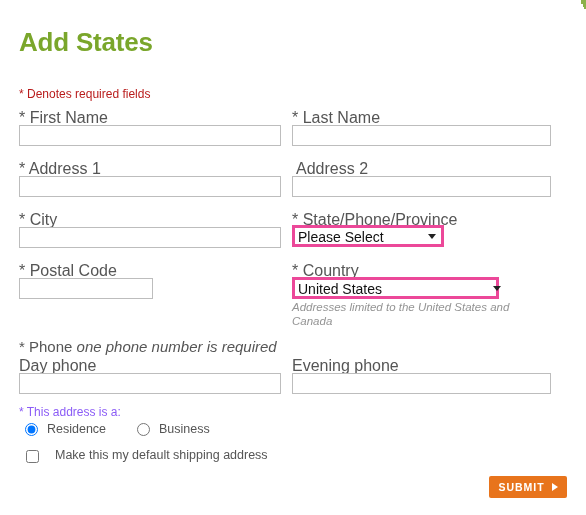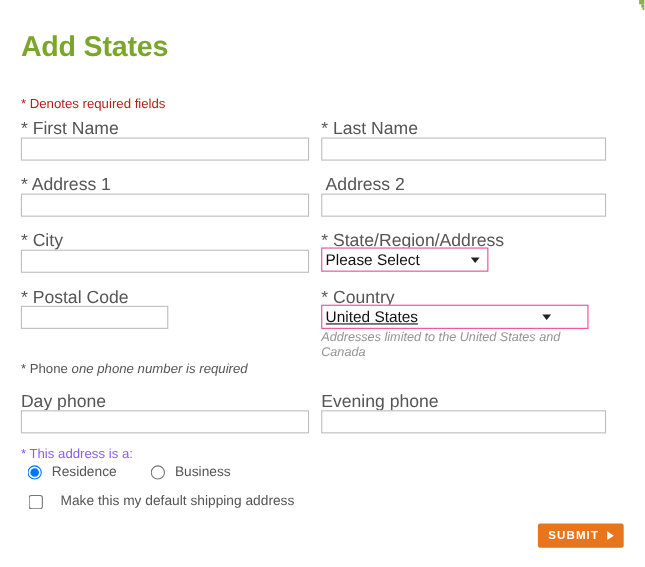--- a/index.html
+++ b/index.html
@@ -80,21 +80,21 @@
     color: #333333;
     padding: 0 4px;
     outline: none;
   }
 
   
   .sel {
     position: absolute;
     box-sizing: border-box;
     height: 22px;
-    border: 1px solid #ec4899;
+    border: 3px solid #ec4899;
     background: #ffffff;
     font-family: "Liberation Sans", sans-serif;
     font-size: 14px;
     color: #111111;
     padding: 1px 2px 1px 3px;
     outline: none;
     appearance: none;
     -webkit-appearance: none;
     -moz-appearance: none;
   }
@@ -113,22 +113,22 @@
     font-size: 11.5px;
     font-style: italic;
     color: #949494;
     line-height: 14px;
     width: 258px;
   }
 
   .phone-head {
     position: absolute;
     left: 19px;
-    top: 328px;
-    font-size: 12px;
+    top: 338px;
+    font-size: 15px;
     color: #555555;
     white-space: nowrap;
     text-align: right;
   }
   .phone-head em {
     font-style: italic;
     color: #555555;
   }
 
   .addr-type-label {
@@ -227,34 +227,34 @@
 
   <div class="fld-label" style="left:19px; top:160px;">* Address 1</div>
   <input class="txt" style="left: 19px; top: 176px; width: 262px;" type="text" placeholder="">
 
   <div class="fld-label" style="left:296px; top:160px;">Address 2</div>
   <input class="txt" style="left: 292px; top: 176px; width: 259px;" type="text" placeholder="">
 
   <div class="fld-label" style="left:19px; top:211px;">* City</div>
   <input class="txt" style="left: 19px; top: 227px; width: 262px;" type="text" placeholder="">
 
-  <div class="fld-label" style="left:292px; top:211px;">* State/Region/Address</div>
+  <div class="fld-label" style="left:292px; top:211px;">* State/Phone/Province</div>
   <div class="sel-wrap" style="left:292px; top:225px; width:152px; height:22px;">
     <select class="sel" style="left:0; top:0; width:152px;">
       <option>Please Select</option>
     </select>
     <span class="sel-arrow" style="right:8px; top:9px;"></span>
   </div>
 
   <div class="fld-label" style="left:19px; top:262px;">* Postal Code</div>
   <input class="txt" style="left: 19px; top: 278px; width: 134px;" type="text" placeholder="">
 
   <div class="fld-label" style="left:292px; top:262px;">* Country</div>
   <div class="sel-wrap" style="left:292px; top:277px; width:217px; height:22px;">
-    <select class="sel" style="left:0; top:0; width:243px;text-decoration:underline;">
+    <select class="sel" style="left:0; top:0; width:207px;">
       <option>United States</option>
     </select>
     <span class="sel-arrow" style="right:8px; top:9px;"></span>
   </div>
   <div class="hint-italic" style="left:292px; top:300px;">Addresses limited to the United States and Canada</div>
 
   <div class="phone-head">
     <span>* Phone </span><em>one phone number is required</em>
   </div>
 

